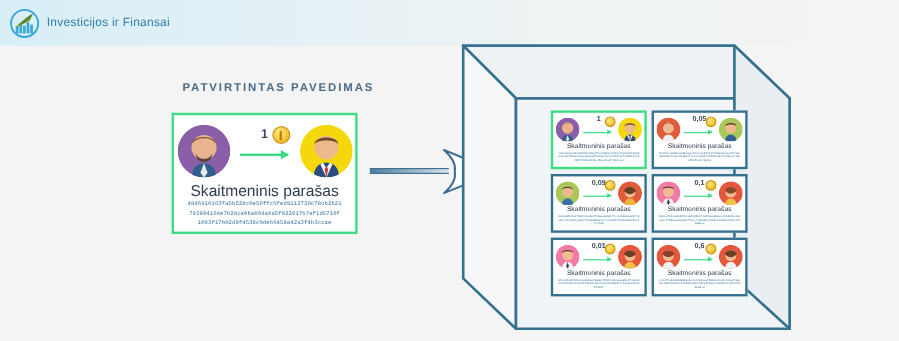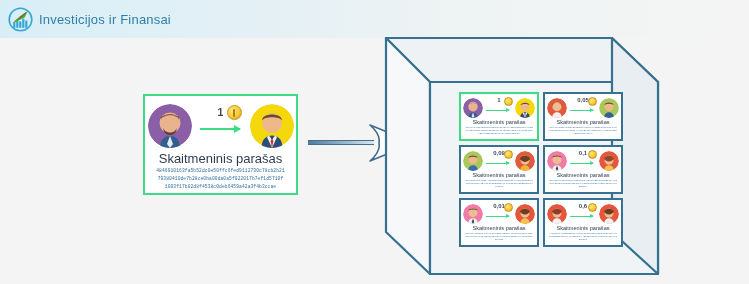--- a/index.html
+++ b/index.html
@@ -14,21 +14,21 @@
 
   
   .topband{
     position:absolute;left:0;top:0;width:749px;height:38px;
     background:linear-gradient(90deg,#d8eef7 0%,#e2f0f6 28%,#eef3f3 60%,#f4f4f4 100%);
   }
   
   .logo-wrap{position:absolute;left:8px;top:7px;display:flex;align-items:center;gap:6px;}
   .logo-mark{width:25px;height:25px;position:relative;}
   .logo-text{
-    font-size:13px;color:#2e7fa8;letter-spacing:.2px;white-space:nowrap;
+    font-size:10px;color:#2e7fa8;letter-spacing:.2px;white-space:nowrap;
     font-family:"Liberation Sans", sans-serif;
   }
 
   
   .sec-title{
     position:absolute;left:152px;top:68px;
     font-size:9.5px;letter-spacing:1.6px;color:#4a6b86;font-weight:700;
     white-space:nowrap;
   }
 
@@ -134,20 +134,21 @@
           <rect x="14.2" y="11.6" width="2.2" height="9.2" fill="#35a8d6"></rect>
           <rect x="17.2" y="13.6" width="2.2" height="7.2" fill="#35a8d6"></rect>
         </g>
         <path d="M4.5 16.5 C8 12 12 9 19.5 4.5 L16.8 10.2 Z" fill="#6a9a3a"></path>
         <path d="M19.8 4.2 C17 7.5 13 10.5 8.5 14.5 C12 9.5 15.5 6 19.8 4.2 Z" fill="#4f7d2a"></path>
       </svg>
     </span>
     <span class="logo-text">Investicijos ir Finansai</span>
   </div>
 
+  <div class="sec-title">PATVIRTINTAS PAVEDIMAS</div>
 
   <div class="bigcard">
     <div class="row">
       <span class="av big">
         <svg width="44" height="44" viewBox="0 0 44 44">
           <circle cx="22" cy="22" r="22" fill="#8a5fa8"></circle>
           <circle cx="22" cy="19" r="10.5" fill="#e8b38d"></circle>
           <path d="M11.5 17 C11.5 8 32.5 8 32.5 17 C32.5 13 28 11 22 11 C16.5 11 11.5 13.5 11.5 17Z" fill="#6b4a34"></path>
           <path d="M13 16 C13 10 31 10 31 16 L31 13 C29 10.5 15 10.5 13 13Z" fill="#7d5638"></path>
           <path d="M15.5 24 C16.5 30 27.5 30 28.5 24 C29 28 26 31 22 31 C18 31 15 28 15.5 24Z" fill="#5d4130"></path>

